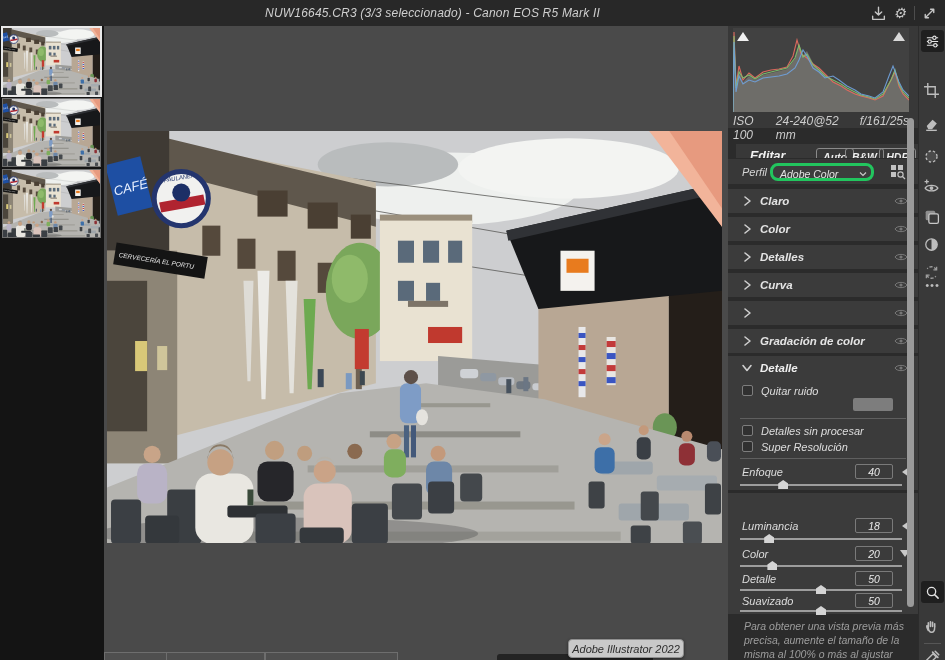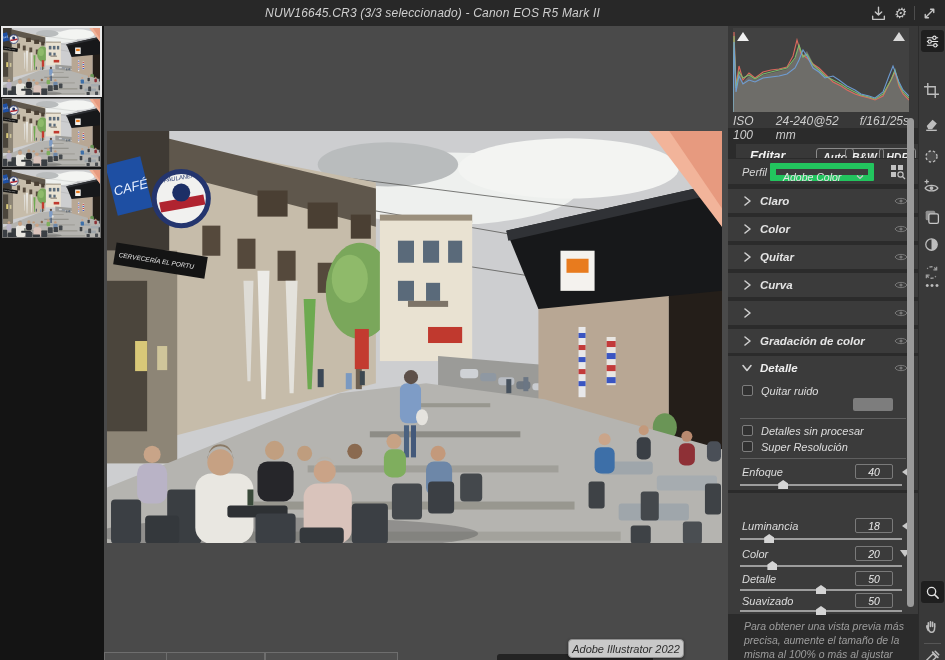--- a/index.html
+++ b/index.html
@@ -42,21 +42,21 @@
        justify-content:space-between;color:#cdcdcd;font-size:12px;line-height:14px;}
   .blk{position:absolute;left:0;width:190px;background:#383838;box-sizing:border-box;}
   .editrow{top:118px;height:25px;margin-left:8px;}
   .editrow .name{position:absolute;left:14px;top:0;height:25px;line-height:25px;color:#f0f0f0;
        font-size:12.5px;font-weight:bold;}
   .chipbtn{position:absolute;top:4px;height:16px;line-height:16px;padding:0 6px;border:1px solid #8a8a8a;
        border-radius:3px;color:#ececec;font-size:10.5px;font-weight:bold;cursor:pointer;}
   .profrow{top:132px;height:26px;border-top:1px solid #2b2b2b;}
   .profrow .lbl{position:absolute;left:14px;top:0;height:26px;line-height:26px;color:#d6d6d6;font-size:11px;}
   .select{position:absolute;left:42px;top:4px;width:104px;height:18px;background:#3d3d3d;
-       border:6px solid #22c55e;border-radius:1px;box-sizing:border-box;cursor:pointer;}
+       border:3px solid #22c55e;border-radius:8px;box-sizing:border-box;cursor:pointer;}
   .select .val{position:absolute;left:7px;top:0;height:16px;line-height:16px;color:#e3e3e3;font-size:10.5px;}
   .select svg{position:absolute;right:4px;top:5px;}
   .card{position:absolute;left:0;width:190px;height:24px;background:#3b3b3b;cursor:pointer;}
   .card .chev{position:absolute;left:14px;top:6px;}
   .card .lbl{position:absolute;left:32px;top:0;height:24px;line-height:24px;color:#e4e4e4;
        font-size:11.5px;font-weight:bold;}
   .eye{position:absolute;right:10px;top:7px;opacity:.65;}
   .dblock{position:absolute;left:0;width:190px;background:#3b3b3b;}
   .dhead .lbl{position:absolute;left:32px;top:2px;height:20px;line-height:20px;color:#efefef;
        font-size:11.5px;font-weight:bold;}
@@ -366,21 +366,21 @@
       <span class="lbl">Color</span>
       <svg class="eye" width="14" height="10" viewBox="0 0 14 10">
           <path d="M1 5 C3 1.5 11 1.5 13 5 C11 8.5 3 8.5 1 5 Z" stroke="#9a9a9a" fill="none"></path>
           <circle cx="7" cy="5" r="1.6" fill="#9a9a9a"></circle>
         </svg>
     </div>
     <div class="card" style="top:219px">
       <svg class="chev" width="10" height="12" viewBox="0 0 10 12">
           <path d="M3 2 8 6 3 10" stroke="#cfcfcf" stroke-width="1.6" fill="none" stroke-linecap="round" stroke-linejoin="round"></path>
         </svg>
-      <span class="lbl">Quitar</span>
+      <span class="lbl">Detalles</span>
       <svg class="eye" width="14" height="10" viewBox="0 0 14 10">
           <path d="M1 5 C3 1.5 11 1.5 13 5 C11 8.5 3 8.5 1 5 Z" stroke="#9a9a9a" fill="none"></path>
           <circle cx="7" cy="5" r="1.6" fill="#9a9a9a"></circle>
         </svg>
     </div>
     <div class="card" style="top:247px">
       <svg class="chev" width="10" height="12" viewBox="0 0 10 12">
           <path d="M3 2 8 6 3 10" stroke="#cfcfcf" stroke-width="1.6" fill="none" stroke-linecap="round" stroke-linejoin="round"></path>
         </svg>
       <span class="lbl">Curva</span>

